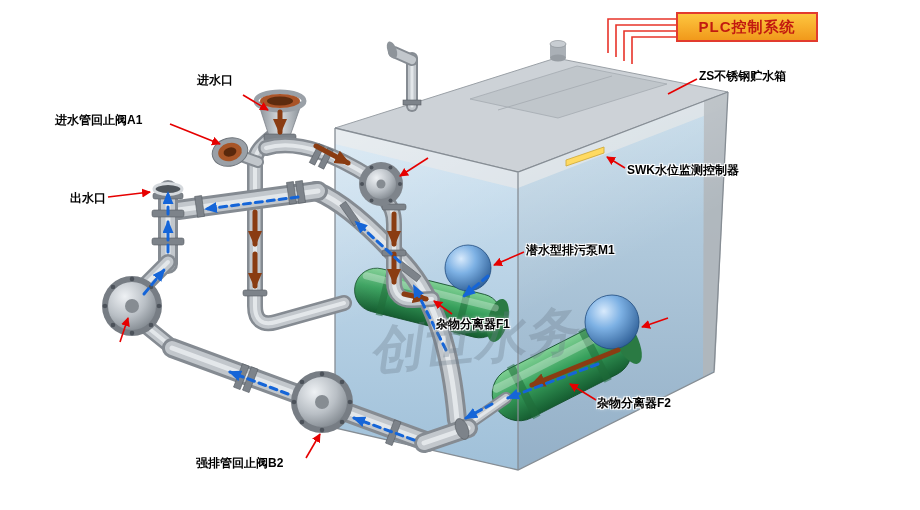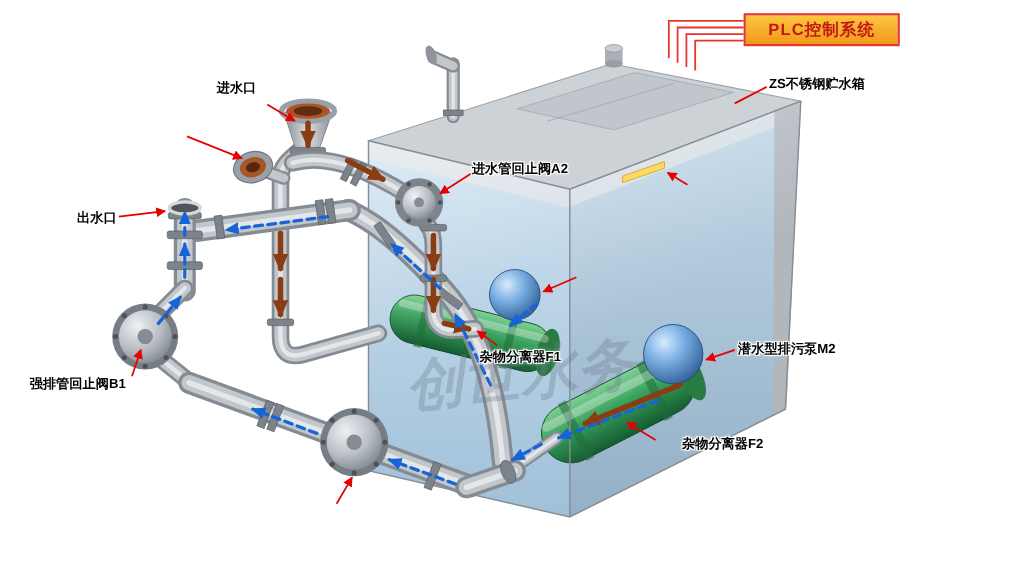--- a/index.html
+++ b/index.html
@@ -313,20 +313,21 @@
     <path d="M676,37 L632,37 L632,64"></path>
   </g>
 
   <text x="370" y="362" font-size="52" font-style="italic" font-weight="bold" font-family="'DejaVu Serif',serif" fill="#6b7b8a" opacity="0.32" transform="rotate(-6 440 355)">创世水务</text>
 </svg>
 
 <div class="plc">PLC控制系统</div>
 
 <div class="label" style="left:699px;top:68px">ZS不锈钢贮水箱</div>
 <div class="label" style="left:197px;top:72px">进水口</div>
-<div class="label" style="left:429px;top:145px">进水管回止阀A2</div>
+<div class="label" style="left:55px;top:112px">进水管回止阀A1</div>
+<div class="label" style="left:627px;top:162px">SWK水位监测控制器</div>
 <div class="label" style="left:70px;top:190px">出水口</div>
-<div class="label" style="left:671px;top:309px">潜水型排污泵M2</div>
+<div class="label" style="left:526px;top:242px">潜水型排污泵M1</div>
 <div class="label" style="left:436px;top:316px">杂物分离器F1</div>
-<div class="label" style="left:620px;top:395px">杂物分离器F2</div>
-<div class="label" style="left:27px;top:341px">强排管回止阀B1</div>
+<div class="label" style="left:597px;top:395px">杂物分离器F2</div>
+<div class="label" style="left:196px;top:455px">强排管回止阀B2</div>
 
 </div>
 
 </body></html>

